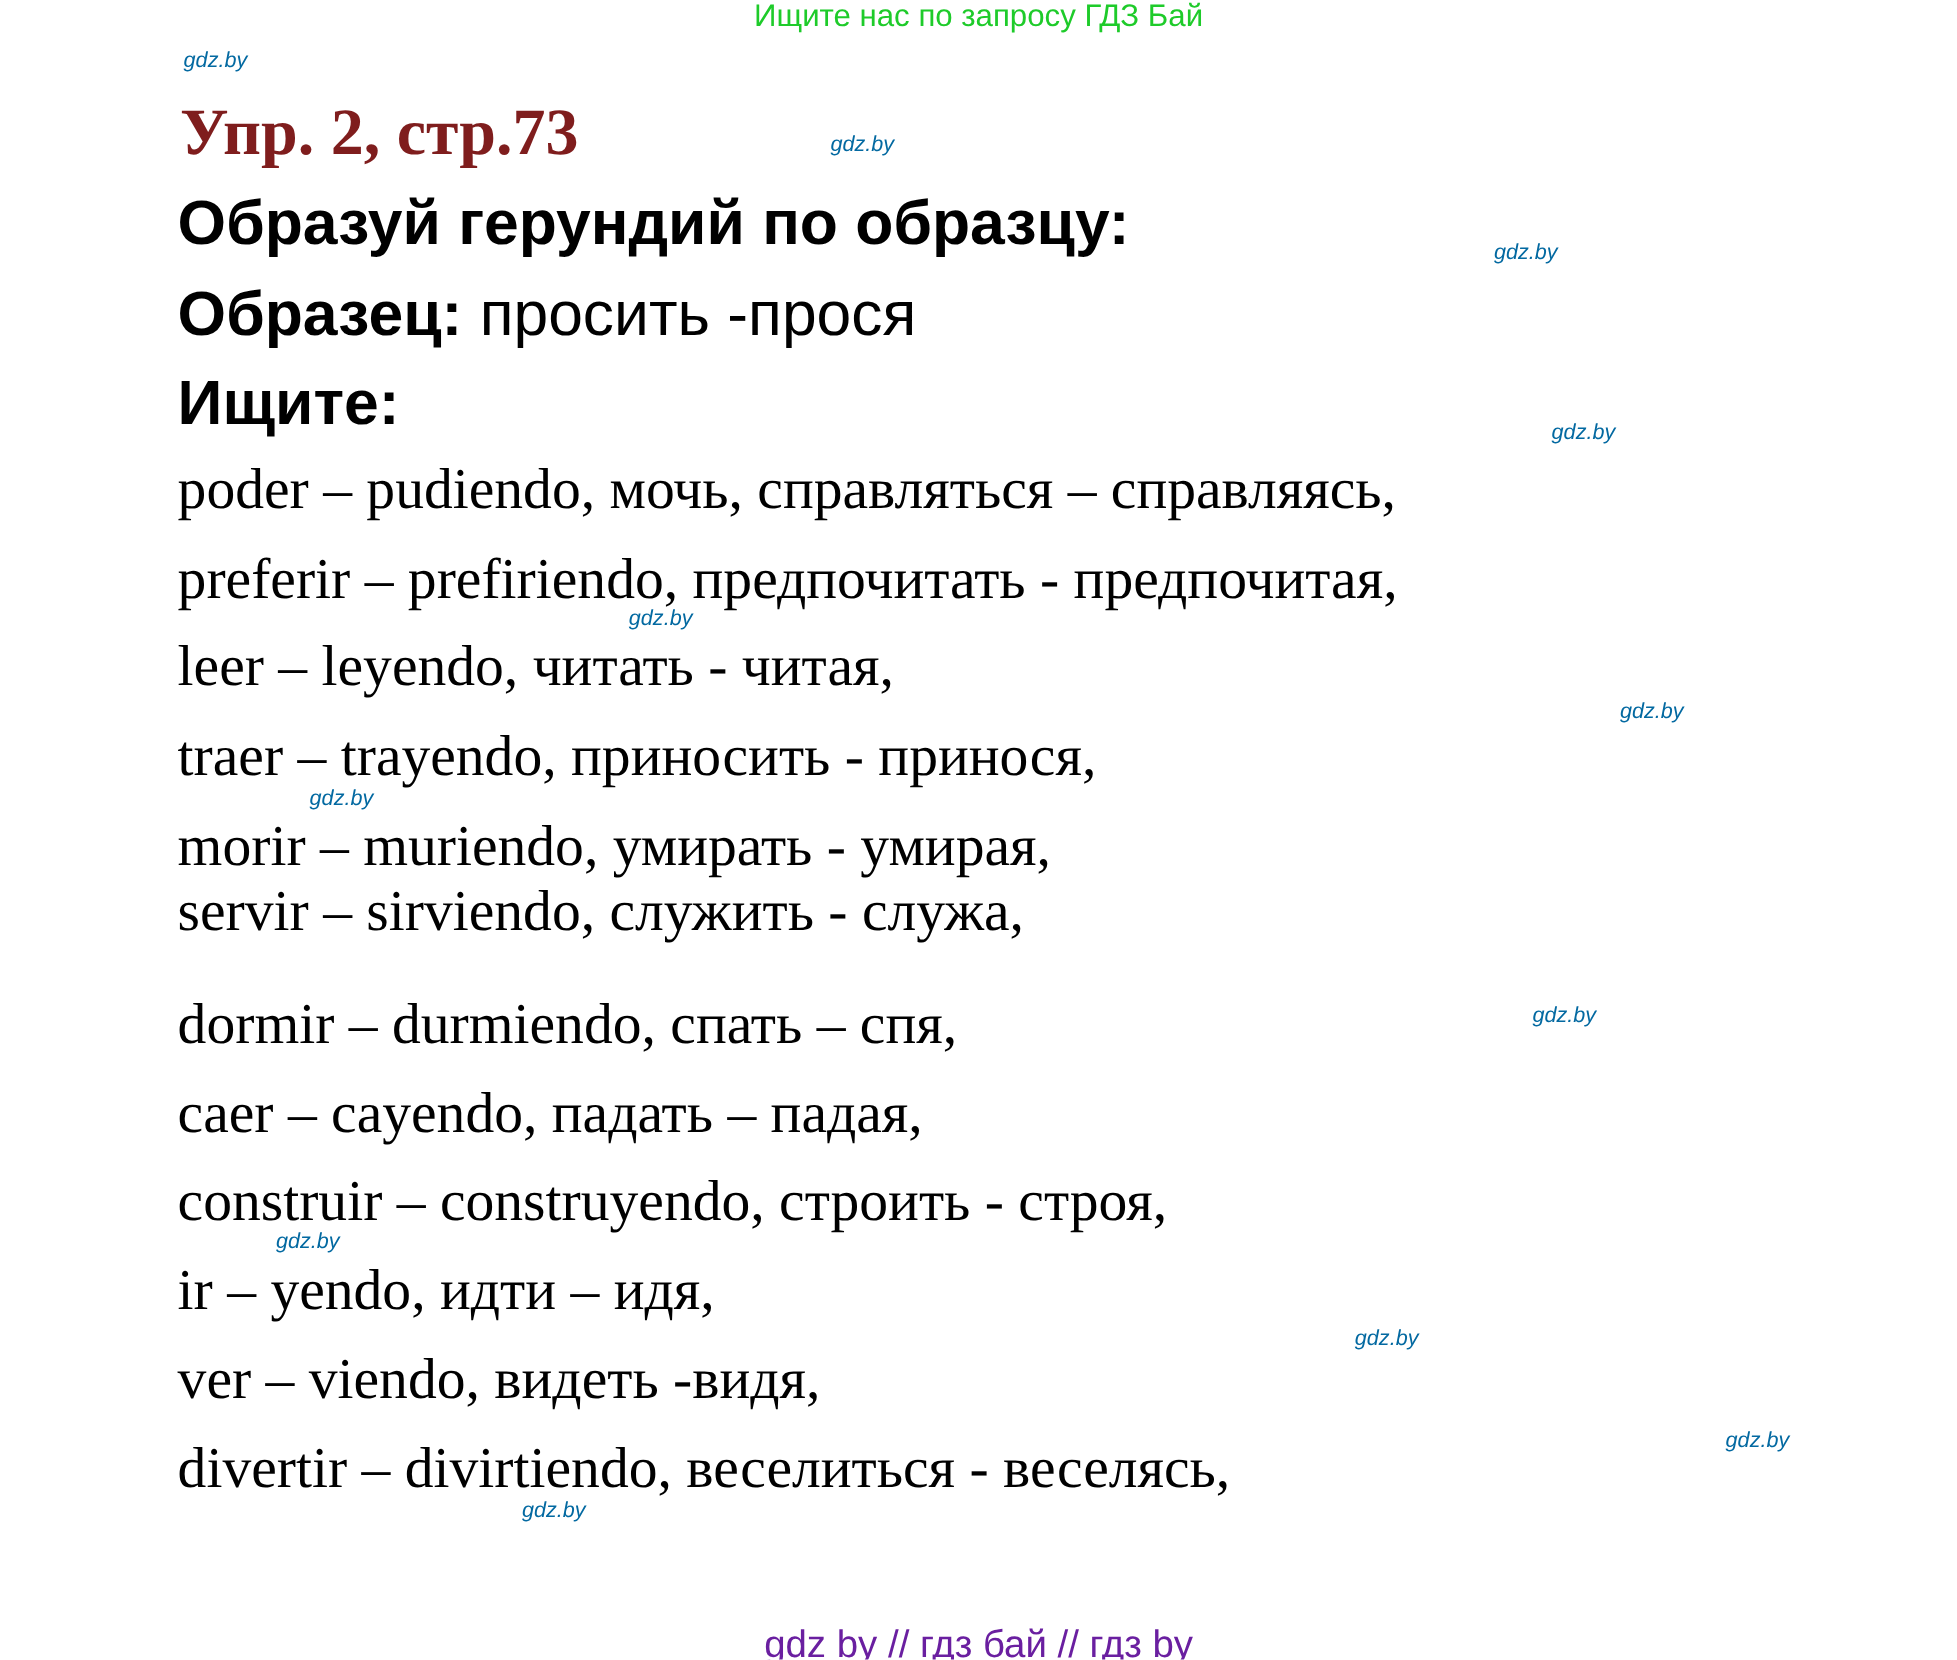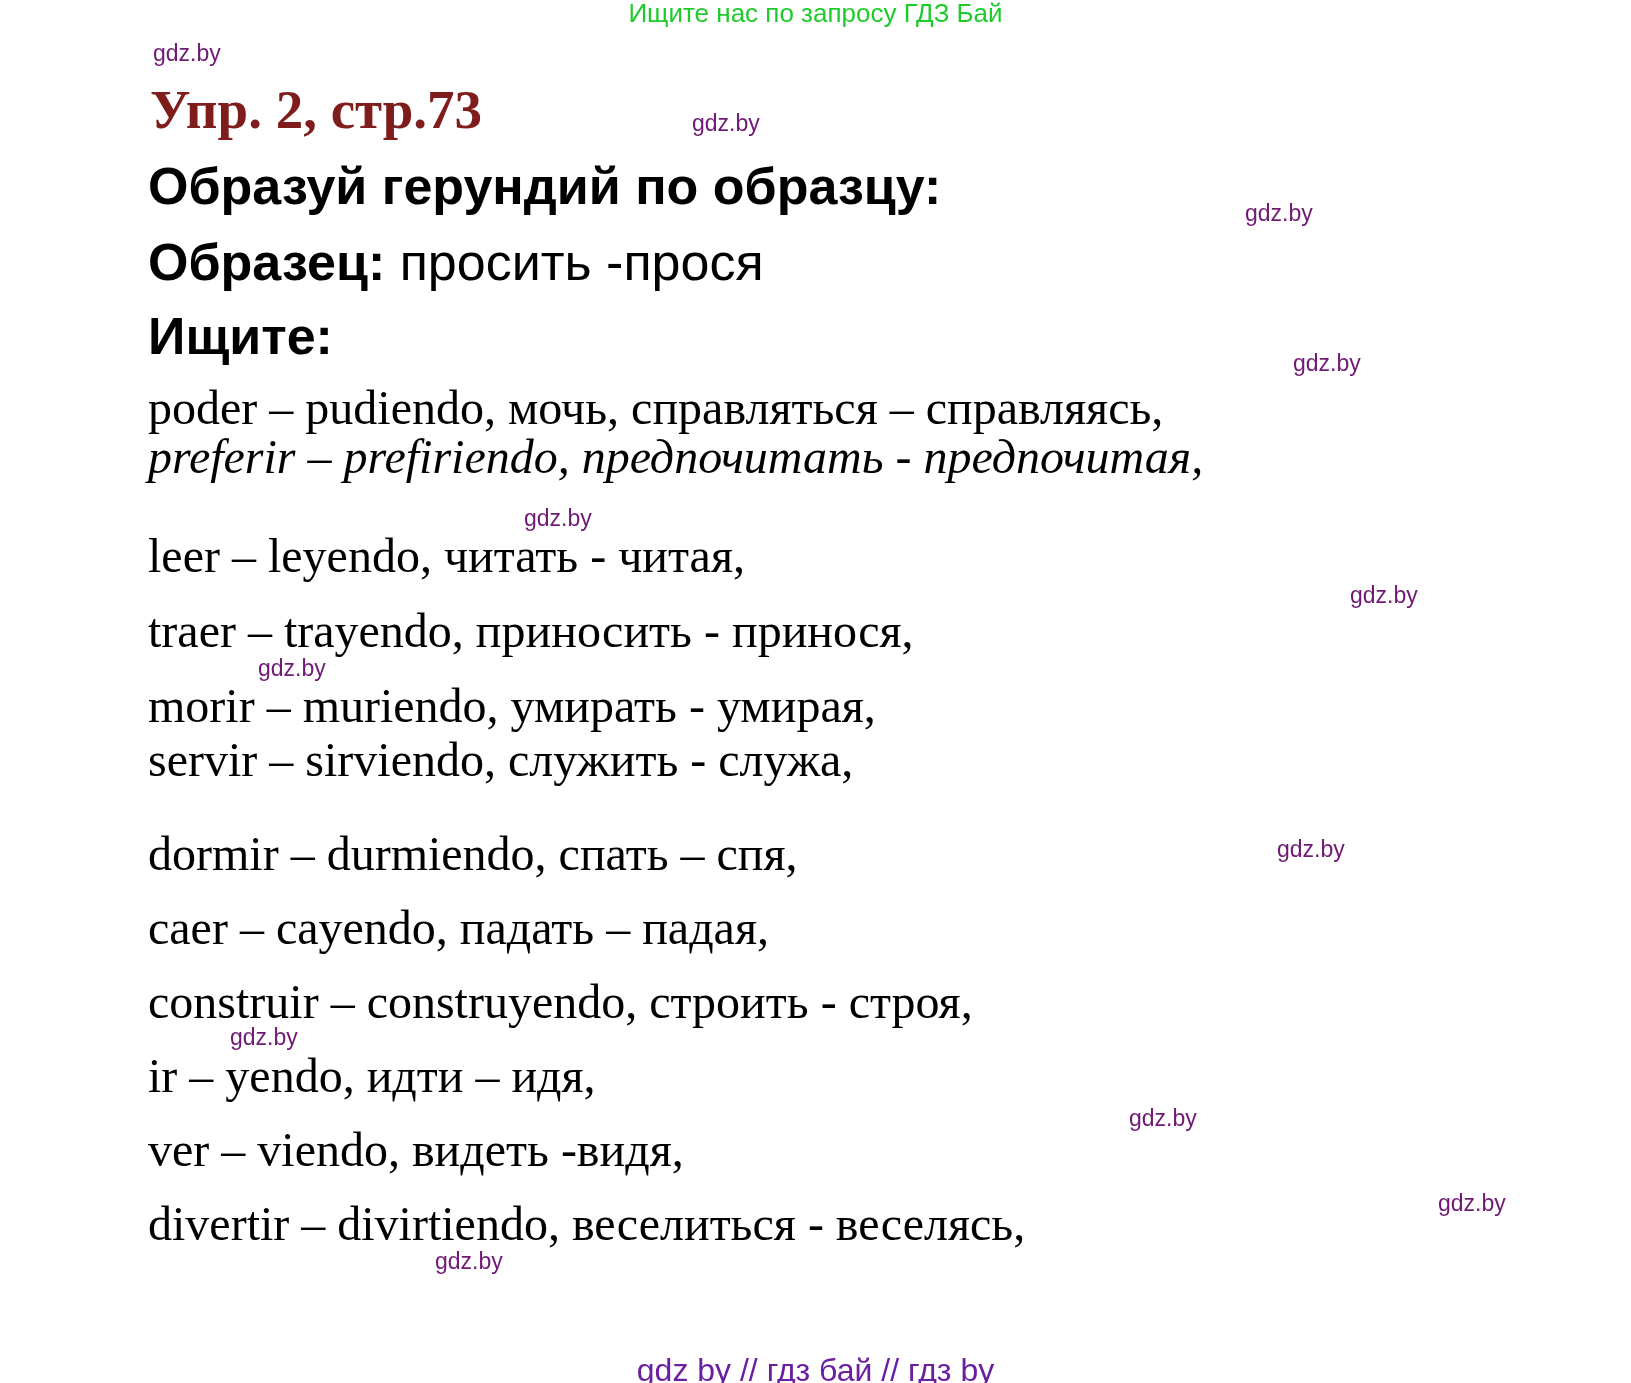--- a/index.html
+++ b/index.html
@@ -4,21 +4,21 @@
 <style>
   html, body { margin: 0; padding: 0; background: #ffffff; }
   body { width: 1631px; height: 1383px; position: relative; overflow: hidden; }
   .top-banner {
     position: absolute; left: 0; top: 0; width: 1631px; text-align: center;
     font-family: "Liberation Sans", sans-serif; font-size: 26px; color: #1ecb2a;
     top: -2px;
   }
   .wm {
     position: absolute; font-family: "Liberation Sans", sans-serif;
-    font-size: 23px; color: #701a75; letter-spacing: 0px;
+    font-size: 18px; color: #0369a1; letter-spacing: 0px; font-style: italic;
   }
   .title {
     position: absolute; left: 150px; top: 78px;
     font-family: "Liberation Serif", serif; font-weight: bold; font-size: 55px; color: #7f1d1d;
   }
   .heading {
     position: absolute; left: 148px;
     font-family: Liberation Sans, sans-serif; font-weight: bold; font-size: 52px; color: #000;
   }
   .heading .plain { font-weight: normal; }
@@ -50,21 +50,21 @@
 <div class="wm" style="left:435px;top:1248px;">gdz.by</div>
 
 <div class="title">Упр. 2, стр.73</div>
 <div class="heading" style="top:156px;">Образуй герундий по образцу:</div>
 <div class="heading" style="top:232px;">
   <span>Образец:</span><span class="plain"> просить -прося</span>
 </div>
 <div class="heading" style="top:306px;">Ищите:</div>
 
 <div class="line" style="top:380px;">poder – pudiendo, мочь, справляться – справляясь,</div>
-<div class="line" style="top:429px;font-style:italic;">preferir – prefiriendo, предпочитать - предпочитая,</div>
+<div class="line" style="top:455px;">preferir – prefiriendo, предпочитать - предпочитая,</div>
 <div class="line" style="top:528px;">leer – leyendo, читать - читая,</div>
 <div class="line" style="top:603px;">traer – trayendo, приносить - принося,</div>
 <div class="line" style="top:678px;">morir – muriendo, умирать - умирая,</div>
 <div class="line" style="top:732px;">servir – sirviendo, служить - служа,</div>
 <div class="line" style="top:826px;">dormir – durmiendo, спать – спя,</div>
 <div class="line" style="top:900px;">caer – cayendo, падать – падая,</div>
 <div class="line" style="top:974px;">construir – construyendo, строить - строя,</div>
 <div class="line" style="top:1048px;">ir – yendo, идти – идя,</div>
 <div class="line" style="top:1122px;">ver – viendo, видеть -видя,</div>
 <div class="line" style="top:1196px;">divertir – divirtiendo, веселиться - веселясь,</div>

